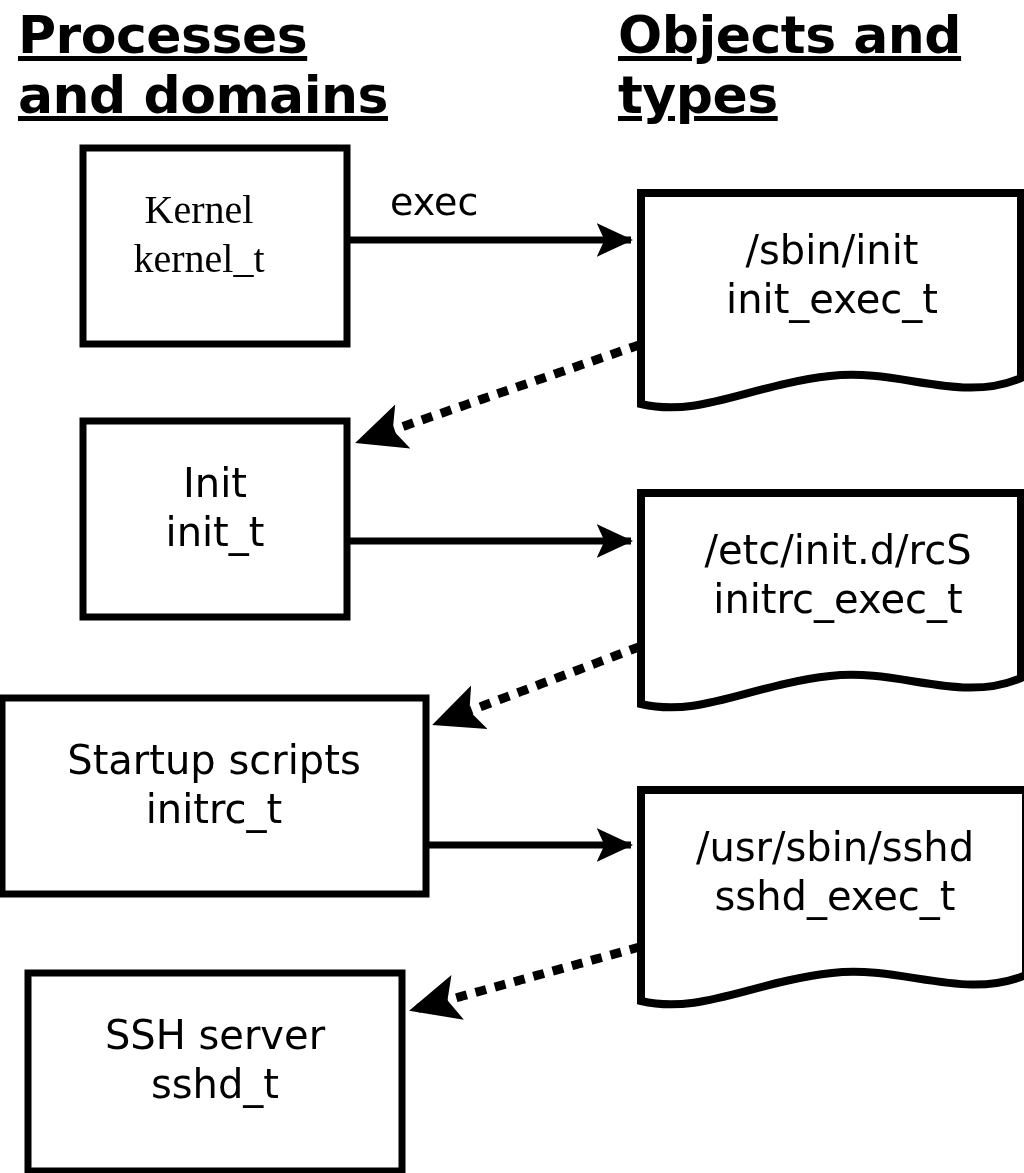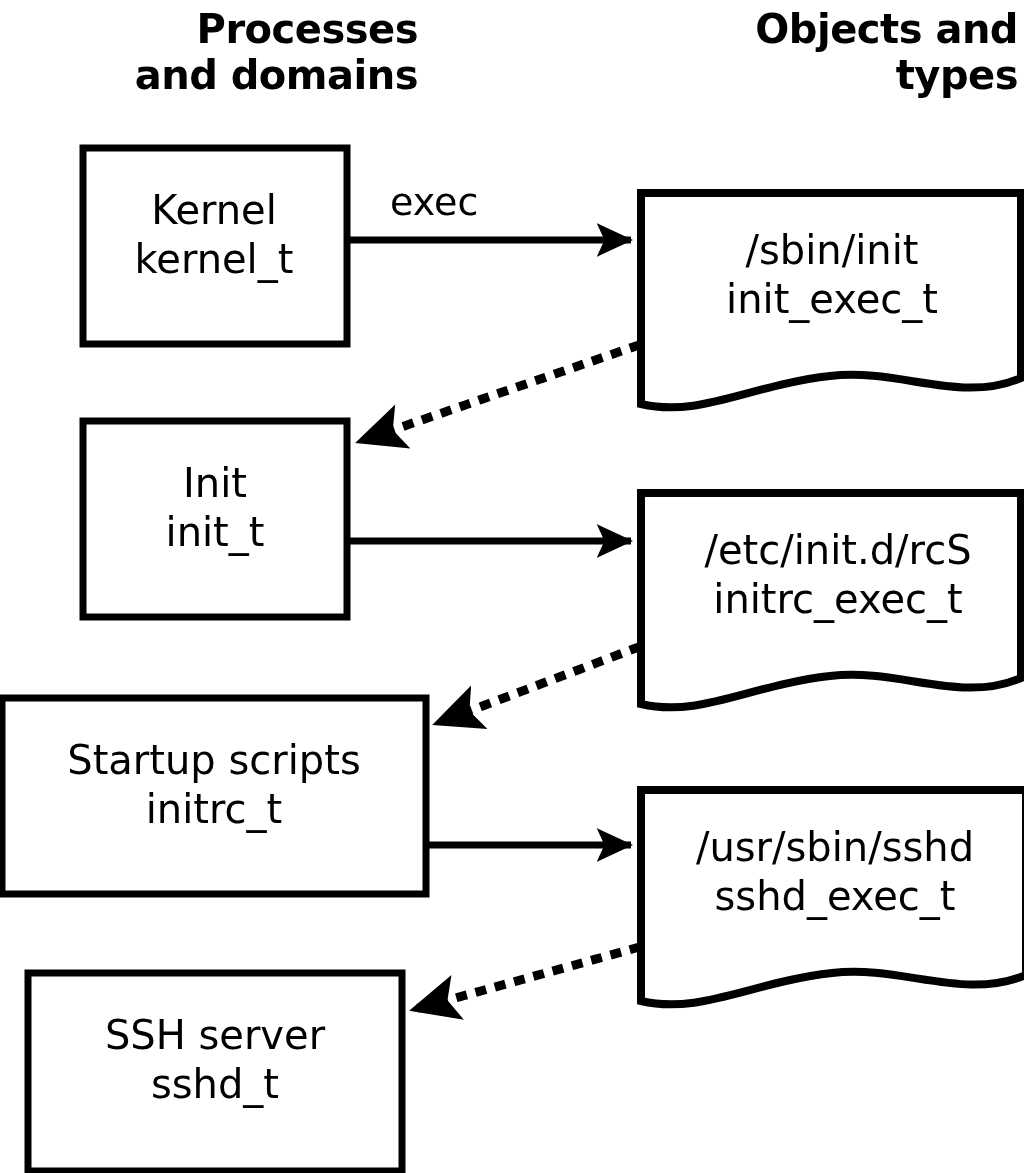--- a/index.html
+++ b/index.html
@@ -28,26 +28,27 @@
     position: absolute;
     left: 0;
     top: 0;
     width: 1024px;
     height: 1173px;
   }
 
   
   .col-heading {
     position: absolute;
-    text-align: right;
+    text-align: left;
     font-weight: bold;
-    font-size: 40px;
+    font-size: 52px;
     line-height: 1.15;
     letter-spacing: -0.5px;
     white-space: pre-line;
+    text-decoration: underline;
   }
   #heading-left  { left: 18px;  top: 6px;  width: 400px; }
   #heading-right { left: 618px; top: 6px;  width: 400px; }
 
   
   .node-label {
     position: absolute;
     text-align: center;
     font-size: 40px;
     line-height: 1.22;
@@ -110,21 +111,21 @@
 
     <line x1="636" y1="948" x2="412" y2="1010" stroke="#000000" stroke-width="9" stroke-dasharray="2 18" stroke-linecap="square" marker-end="url(#arrowDotted)"></line>
   </svg>
 
   <div class="col-heading" id="heading-left">Processes
 and domains</div>
 
   <div class="col-heading" id="heading-right">Objects and
 types</div>
 
-  <div class="node-label" style="left:82px; top:186px; width:264px;">Kernel
+  <div class="node-label" style="left:67px; top:186px; width:264px;font-family:Liberation Serif, serif;">Kernel
 kernel_t</div>
 
   <div class="node-label" style="left:83px; top:459px; width:264px;">Init
 init_t</div>
 
   <div class="node-label" style="left:2px; top:736px; width:424px;">Startup scripts
 initrc_t</div>
 
   <div class="node-label" style="left:28px; top:1011px; width:374px;">SSH server
 sshd_t</div>

